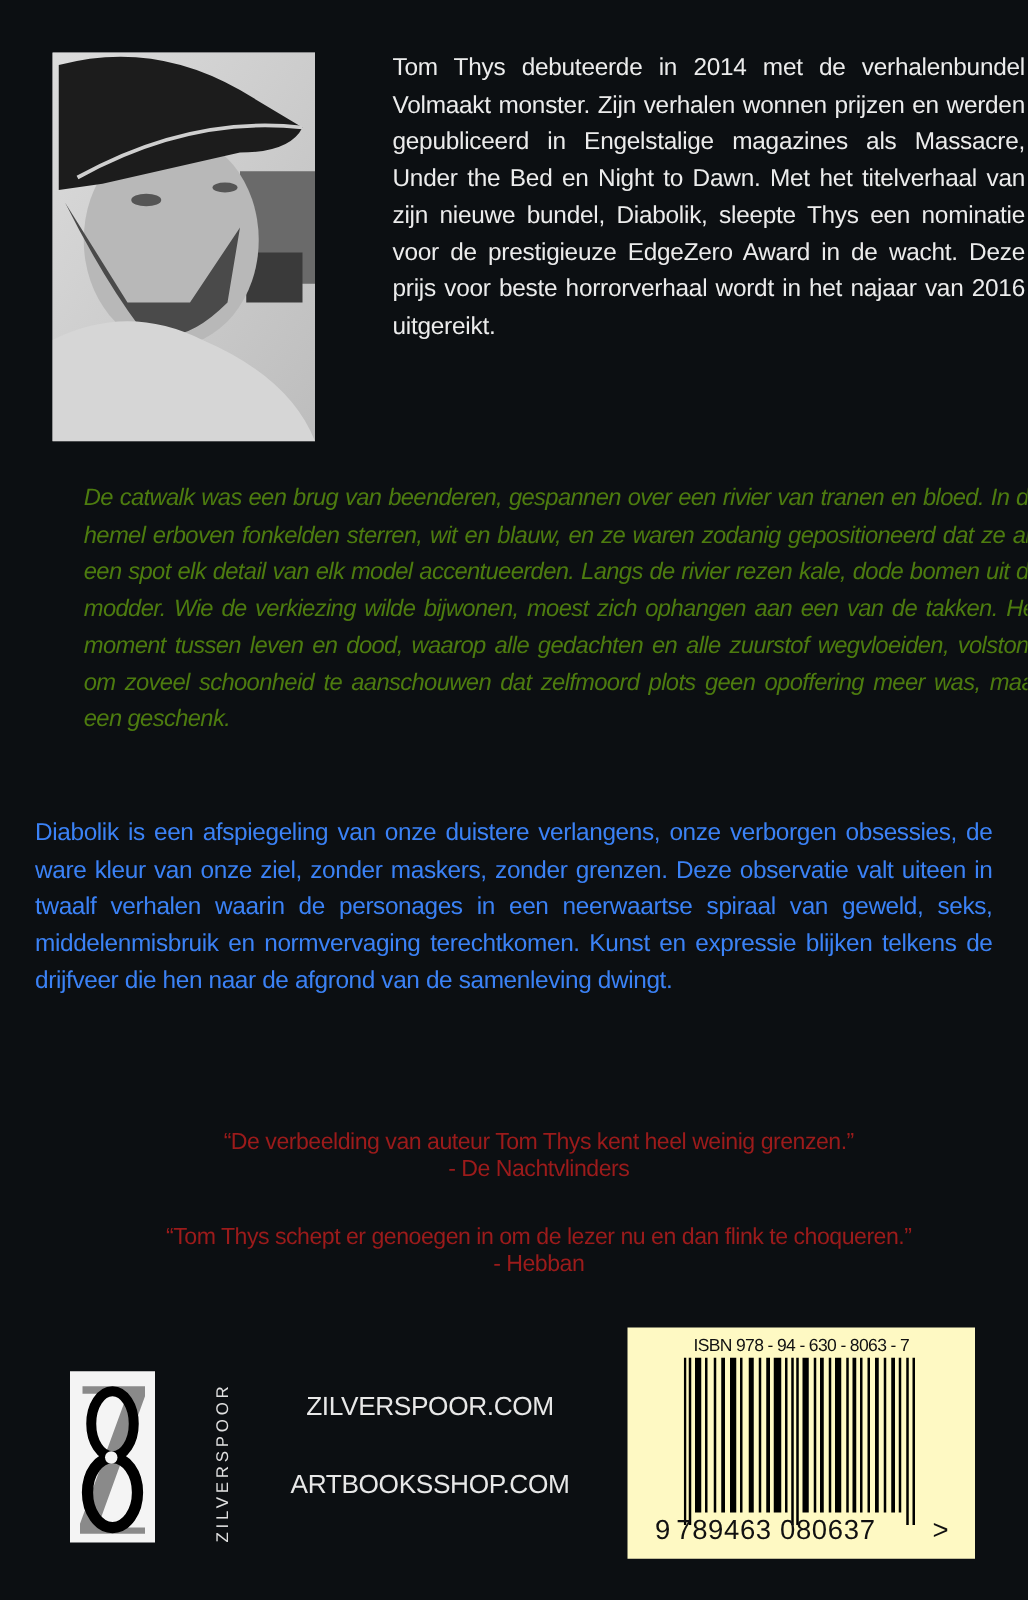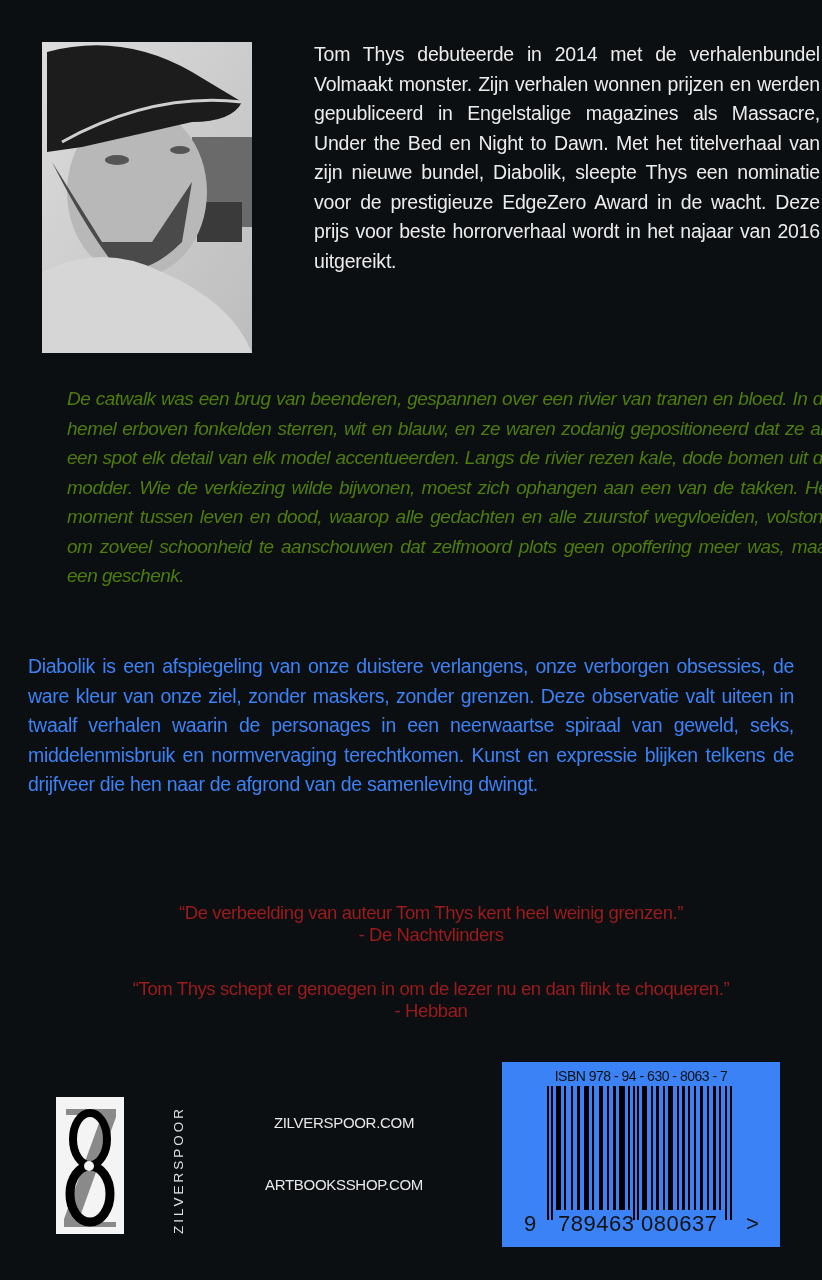--- a/index.html
+++ b/index.html
@@ -8,29 +8,29 @@
   .photo { position:absolute; left:42px; top:42px; width:210px; height:311px; background:#f2f2f2; overflow:hidden; }
   .photo svg { width:100%; height:100%; display:block; }
   .bio { position:absolute; left:286px; top:40px; width:506px; font-size:19.5px; line-height:29.5px; text-align:justify; color:#ececec; letter-spacing:-0.2px;margin-left:28px; }
   .excerpt { position:absolute; left:28px; top:384px; width:766px; font-size:19px; line-height:29.5px; font-style:italic; text-align:justify; color:#4d7c0f; letter-spacing:-0.5px;margin-left:39px; }
   .desc { position:absolute; left:28px; top:652px; width:766px; font-size:19.5px; line-height:29.5px; text-align:justify; color:#3b82f6; letter-spacing:-0.3px; }
   .quote { position:absolute; left:0; width:822px; text-align:center; font-size:18.5px; line-height:22px; color:#9c1b1b; letter-spacing:-0.4px;margin-left:20px; }
   .q1 { top:902px; } .q2 { top:978px; }
   .logo { position:absolute; left:56px; top:1097px; width:68px; height:137px; background:#f4f4f4; }
   .logo svg { width:100%; height:100%; }
   .logo-text { position:absolute; left:178px; top:1170px; transform:translate(-50%,-50%) rotate(-90deg); font-size:13.5px; letter-spacing:3px; color:#e0e0e0; white-space:nowrap; }
-  .site { position:absolute; left:216px; width:256px; text-align:center; font-size:15px; color:#e8e8e8; letter-spacing:-0.3px; }
+  .site { position:absolute; left:216px; width:256px; text-align:center; font-size:21px; color:#e8e8e8; letter-spacing:-0.3px; }
   .site1 { top:1114px; } .site2 { top:1176px; }
-  .barcode-box { position:absolute; left:502px; top:1062px; width:278px; height:185px; background:#3b82f6; }
+  .barcode-box { position:absolute; left:502px; top:1062px; width:278px; height:185px; background:#fef9c3; }
   .isbn { position:absolute; top:6px; left:0; width:100%; text-align:center; font-size:14px; color:#111; letter-spacing:-0.5px; }
   .bars { position:absolute; left:45px; top:24px; width:188px; height:134px; }
   .bars svg { width:100%; height:100%; }
   .digits { position:absolute; top:149px; left:0; width:100%; font-size:22px; color:#111; font-family:"Liberation Sans", sans-serif; }
   .d-first { position:absolute; left:22px; }
-  .d-mid { position:absolute; left:56px; letter-spacing:0.5px; }
+  .d-mid { position:absolute; left:39px; letter-spacing:0.5px; }
   .d-arrow { position:absolute; left:244px; }
 </style>
 </head>
 <body>
 
 <div class="photo">
   <svg viewBox="0 0 210 311" preserveAspectRatio="none">
     <defs>
       <linearGradient id="bg" x1="0" y1="0" x2="1" y2="1">
         <stop offset="0" stop-color="#dcdcdc"></stop>

